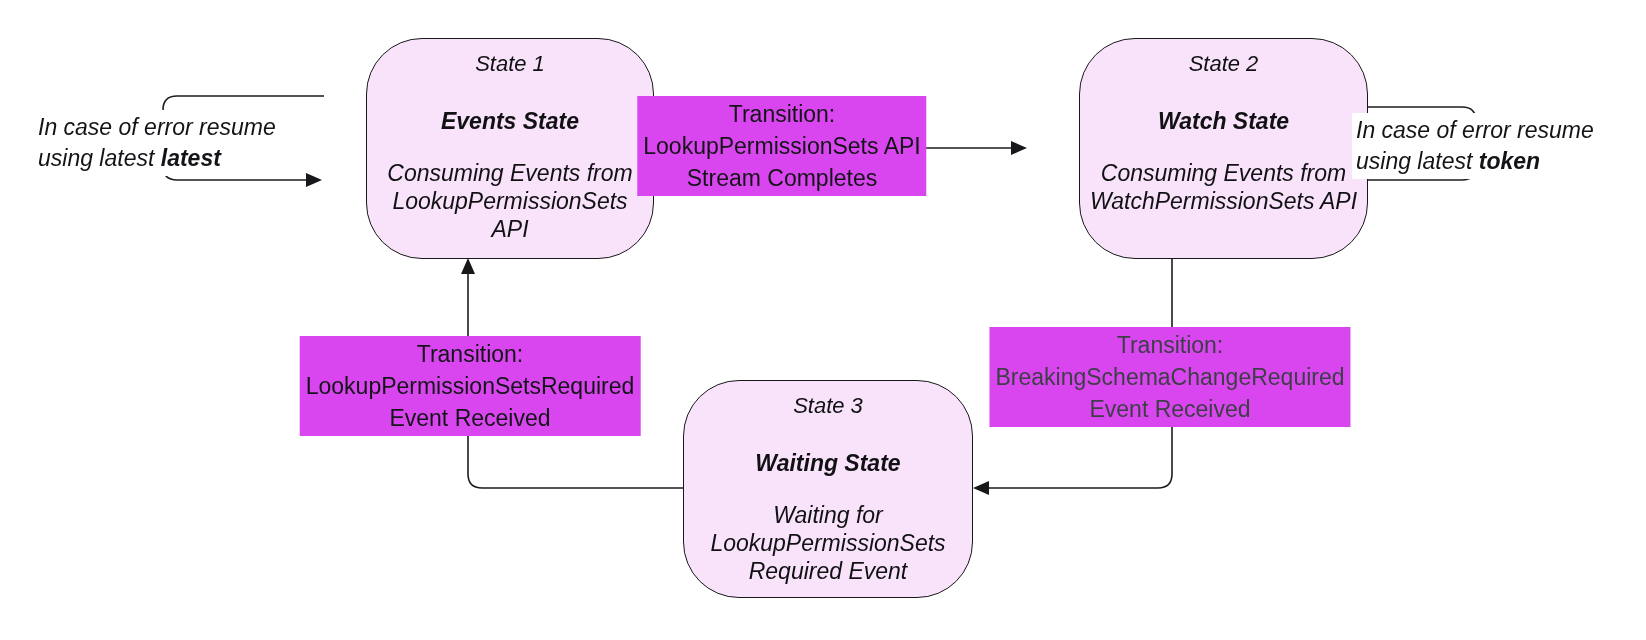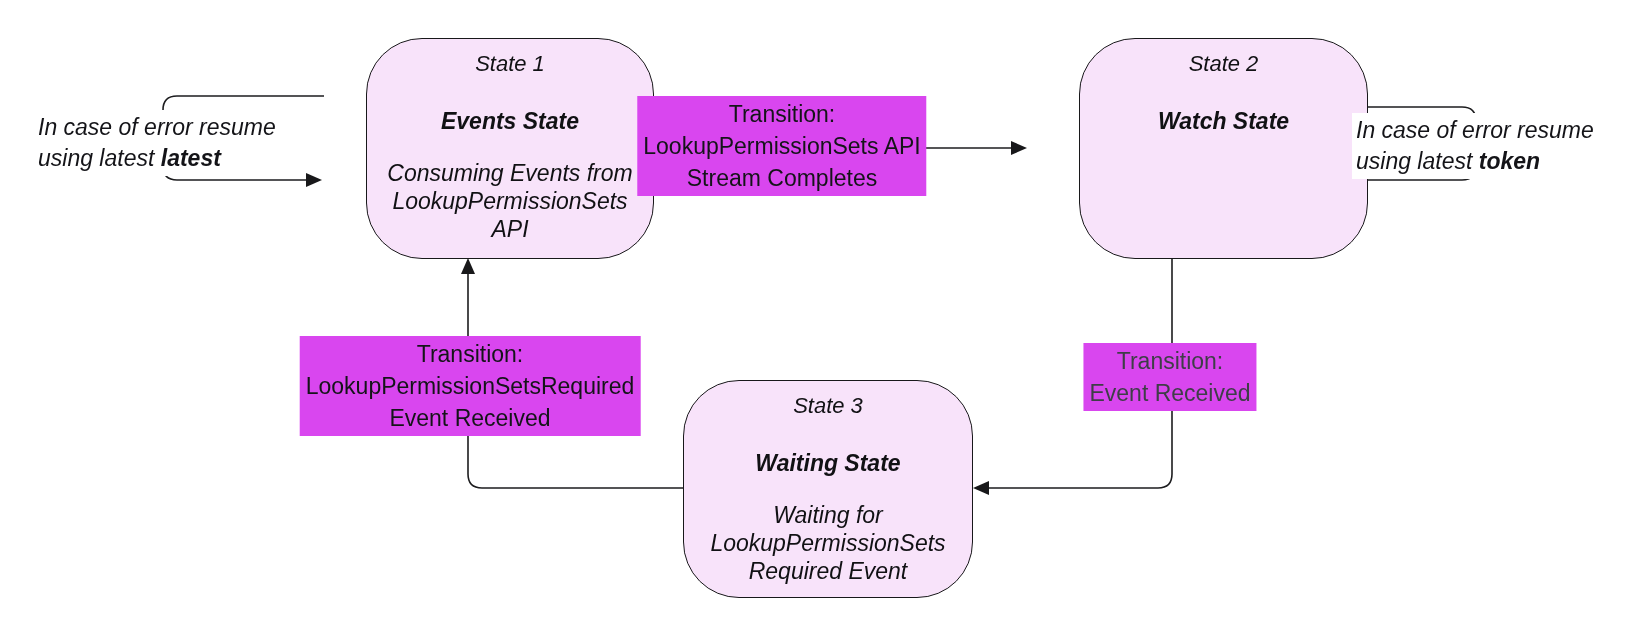--- a/index.html
+++ b/index.html
@@ -107,36 +107,38 @@
 
   <div class="state-box" style="left:324px; top:38px; width:288px; height:221px;margin-left:42px;">
     <div class="state-title">State 1</div>
     <div class="state-name">Events State</div>
     <div class="state-desc">Consuming Events from LookupPermissionSets API</div>
   </div>
 
   <div class="state-box" style="left:1079px; top:38px; width:289px; height:221px;">
     <div class="state-title">State 2</div>
     <div class="state-name">Watch State</div>
+    <div class="state-desc">Consuming Events from WatchPermissionSets API</div>
   </div>
 
   <div class="state-box" style="left:683px; top:380px; width:290px; height:218px;">
     <div class="state-title">State 3</div>
     <div class="state-name">Waiting State</div>
     <div class="state-desc">Waiting for LookupPermissionSets Required Event</div>
   </div>
 
   <div class="t-label" style="left:782px; top:146px;">
     <div>Transition:</div>
     <div>LookupPermissionSets API</div>
     <div>Stream Completes</div>
   </div>
 
   <div class="t-label muted" style="left:1170px; top:377px;">
     <div>Transition:</div>
+    <div>BreakingSchemaChangeRequired</div>
     <div>Event Received</div>
   </div>
 
   <div class="t-label" style="left:470px; top:386px;">
     <div>Transition:</div>
     <div>LookupPermissionSetsRequired</div>
     <div>Event Received</div>
   </div>
 
   <div class="note" style="left:34px; top:110px;">

